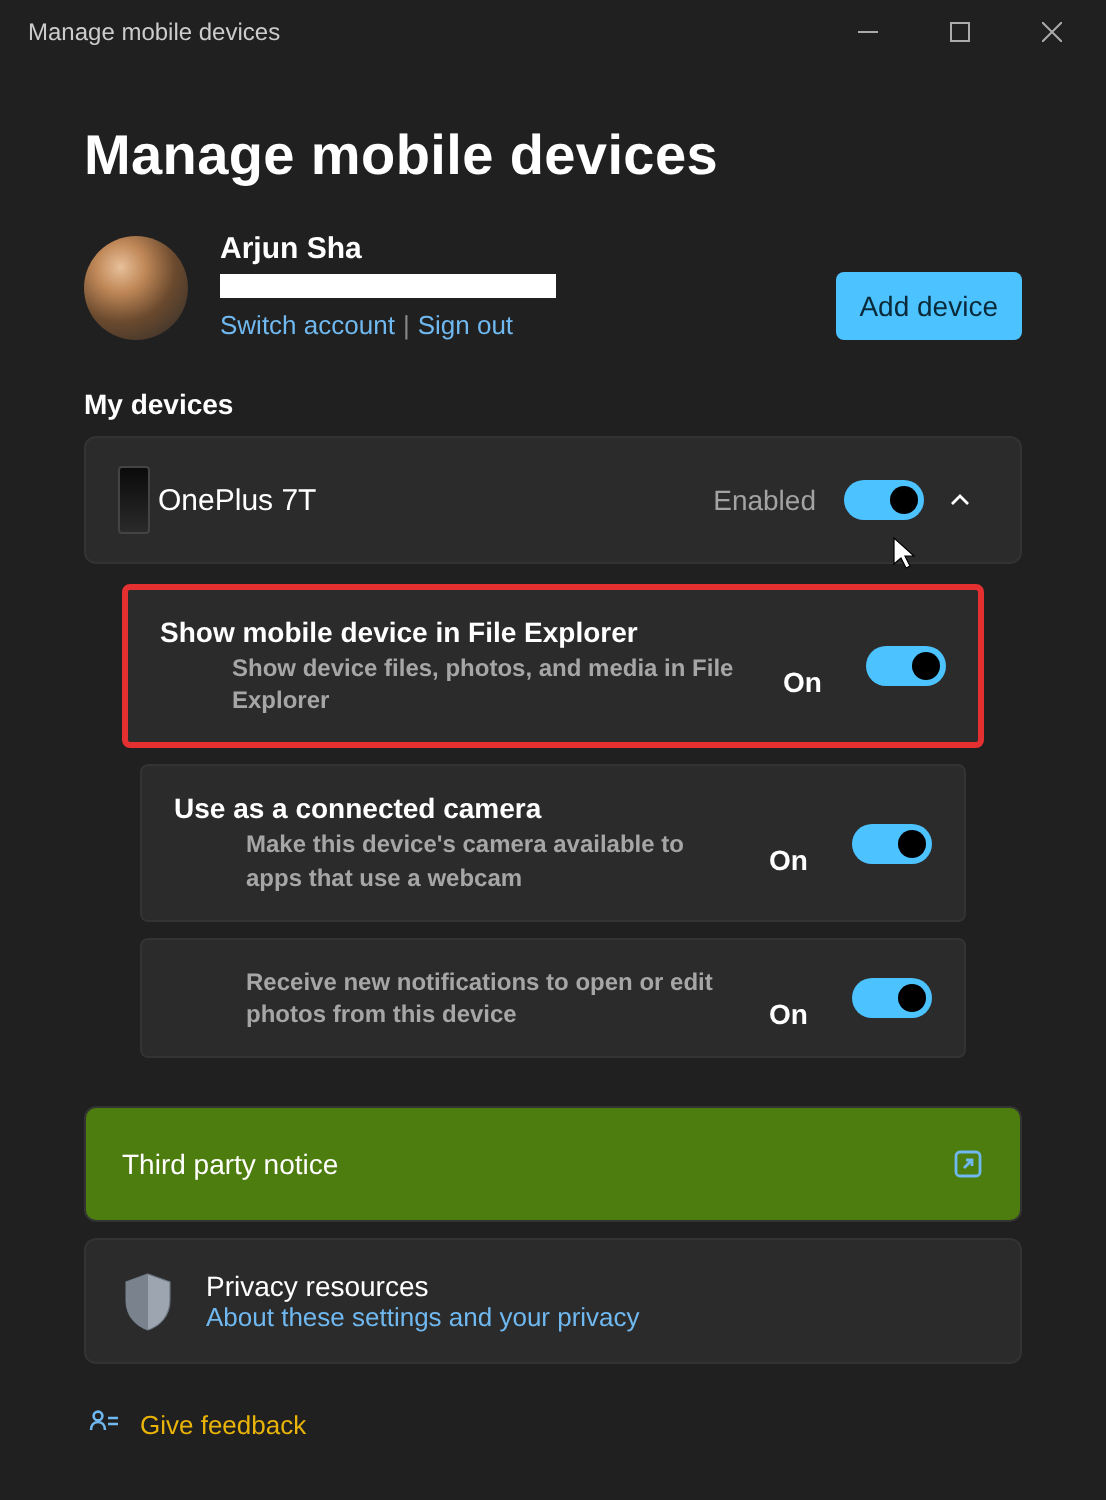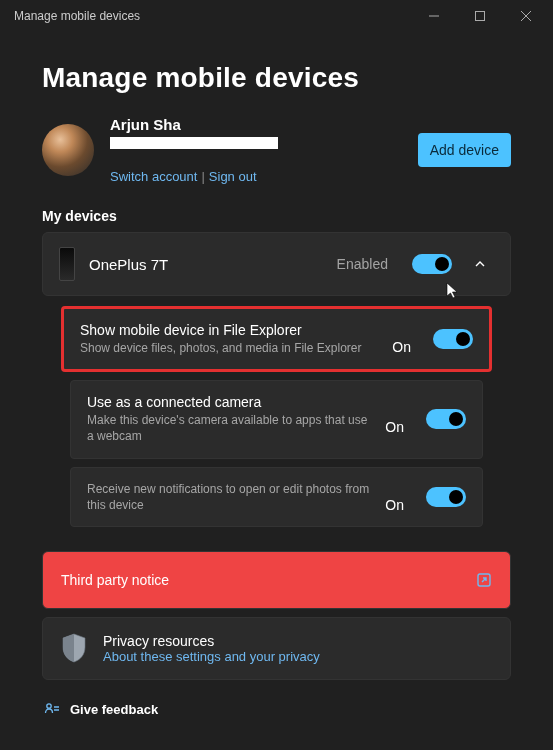--- a/index.html
+++ b/index.html
@@ -2,54 +2,54 @@
 <html><head>
 <meta charset="utf-8">
 <style>
 * { margin: 0; padding: 0; box-sizing: border-box; font-family: "Segoe UI", sans-serif; }
 body { background: #202020; color: #ffffff; width: 553px; height: 750px; overflow: hidden; }
 .titlebar { display: flex; align-items: center; height: 32px; padding: 0 4px 0 14px; font-size: 12px; color: #cccccc; }
 .titlebar-title { flex: 1; }
 .titlebar-btn { width: 46px; height: 32px; display: flex; align-items: center; justify-content: center; color: #aaaaaa; cursor: pointer; }
 .content { padding: 12px 42px 0 42px; }
 .page-title { font-size: 28px; font-weight: 600; margin: 18px 0 22px 0; letter-spacing: 0.2px; }
-.header-row { display: flex; align-items: center; gap: 16px; margin-bottom: 24px; }
+.header-row { display: flex; align-items: flex-end; gap: 16px; margin-bottom: 24px; }
 .avatar { width: 52px; height: 52px; border-radius: 50%; background: radial-gradient(circle at 35% 30%, #e8c09a 0%, #c08858 25%, #6b4a2e 55%, #2a2a2a 100%); flex-shrink: 0; }
 .user-info { flex: 1; display: flex; flex-direction: column; gap: 4px; }
 .user-name { font-size: 15px; font-weight: 600; }
 .user-email-bar { width: 168px; height: 12px; background: #ffffff; }
-.user-links { font-size: 13px; display: flex; align-items: center; gap: 4px; margin-top: 16px; }
+.user-links { font-size: 13px; display: flex; align-items: center; gap: 4px; margin-top: 2px; }
 .link { color: #6fb8f0; cursor: pointer; }
 .link-sep { color: #888888; }
 .add-device-btn { background: #4cc2ff; color: #0a2a3a; border: none; border-radius: 4px; padding: 9px 12px; font-size: 14px; font-weight: 400; cursor: pointer; }
 .section-title { font-size: 14px; font-weight: 600; margin-bottom: 8px; color: #ffffff; }
-.device-card { background: #2b2b2b; border: 1px solid #333333; border-radius: 6px; padding: 14px 16px; display: flex; align-items: center; gap: 14px; margin-bottom: 8px; position: relative; }
+.device-card { background: #2b2b2b; border: 1px solid #333333; border-radius: 6px; padding: 14px 16px; display: flex; align-items: center; gap: 4px; margin-bottom: 8px; position: relative; }
 .device-image { width: 16px; height: 34px; background: linear-gradient(#0a0a0a, #2a2a2a); border-radius: 2px; border: 1px solid #444; flex-shrink: 0; }
 .device-name { flex: 1; font-size: 15px; }
 .device-status { font-size: 14px; color: #a3a3a3; margin-right: 10px; }
 .toggle { width: 40px; height: 20px; border-radius: 10px; background: #4cc2ff; position: relative; cursor: pointer; flex-shrink: 0; }
 .toggle::after { content: ""; position: absolute; right: 3px; top: 3px; width: 14px; height: 14px; border-radius: 50%; background: #000000; }
 .chevron { width: 28px; display: flex; align-items: center; justify-content: center; color: #ffffff; cursor: pointer; font-size: 11px; }
 .cursor { position: absolute; right: 50px; bottom: -8px; font-size: 14px; color: #ffffff; pointer-events: none; }
-.option-row { background: #2b2b2b; border: 1px solid #333333; border-radius: 4px; padding: 13px 16px; display: flex; align-items: center; gap: 14px; margin: 0 28px 8px 28px; }
+.option-row { background: #2b2b2b; border: 1px solid #333333; border-radius: 4px; padding: 13px 16px; display: flex; align-items: center; gap: 14px; margin: 0 28px 8px 28px; font-weight: bold; }
 .option-row.highlighted { border: 3px solid #e43030; margin-left: 19px; margin-right: 19px; }
 .option-text { flex: 1; }
 .option-title { font-size: 14px; color: #ffffff; margin-bottom: 2px; }
-.option-desc { font-size: 12px; color: #a6a6a6; line-height: 1.35; }
+.option-desc { font-size: 12px; color: #a6a6a6; line-height: 1.35; margin-left: 36px; }
 .option-state { font-size: 14px; color: #ffffff; margin-right: 8px; margin-top: 16px; }
 .options-wrap { margin-bottom: 24px; padding-top: 2px; }
-.related-card { background: #ef4444; border: 1px solid #333333; border-radius: 6px; padding: 20px 18px; display: flex; align-items: center; margin-top: 10px; margin-bottom: 8px; cursor: pointer; }
+.related-card { background: #4d7c0f; border: 1px solid #333333; border-radius: 6px; padding: 20px 18px; display: flex; align-items: center; margin-top: 10px; margin-bottom: 8px; cursor: pointer; }
 .related-text { flex: 1; font-size: 14px; }
 .ext-icon { width: 16px; height: 16px; color: #6fb8f0; }
-.privacy-card { background: #2b2b2b; border: 1px solid #333333; border-radius: 6px; padding: 15px 18px; display: flex; align-items: flex-start; gap: 16px; margin-bottom: 22px; }
+.privacy-card { background: #2b2b2b; border: 1px solid #333333; border-radius: 6px; padding: 15px 18px; display: flex; align-items: flex-end; gap: 16px; margin-bottom: 22px; }
 .shield { width: 26px; height: 30px; flex-shrink: 0; }
 .privacy-text { flex: 1; }
 .privacy-title { font-size: 14px; color: #ffffff; }
 .privacy-link { font-size: 13px; color: #6fb8f0; cursor: pointer; }
-.feedback-row { display: flex; align-items: center; gap: 10px; font-size: 13px; color: #ffffff; cursor: pointer; padding-left: 2px; font-weight: bold; }
+.feedback-row { display: flex; align-items: center; gap: 10px; font-size: 13px; color: #eab308; cursor: pointer; padding-left: 2px; }
 .feedback-icon { width: 16px; height: 16px; }
 </style>
 </head>
 <body>
 
 <div class="titlebar">
   <span class="titlebar-title">Manage mobile devices</span>
   <div class="titlebar-btn">
     <svg width="10" height="10" viewBox="0 0 10 10">
         <line x1="0" y1="5" x2="10" y2="5" stroke="currentColor" stroke-width="1"></line>

